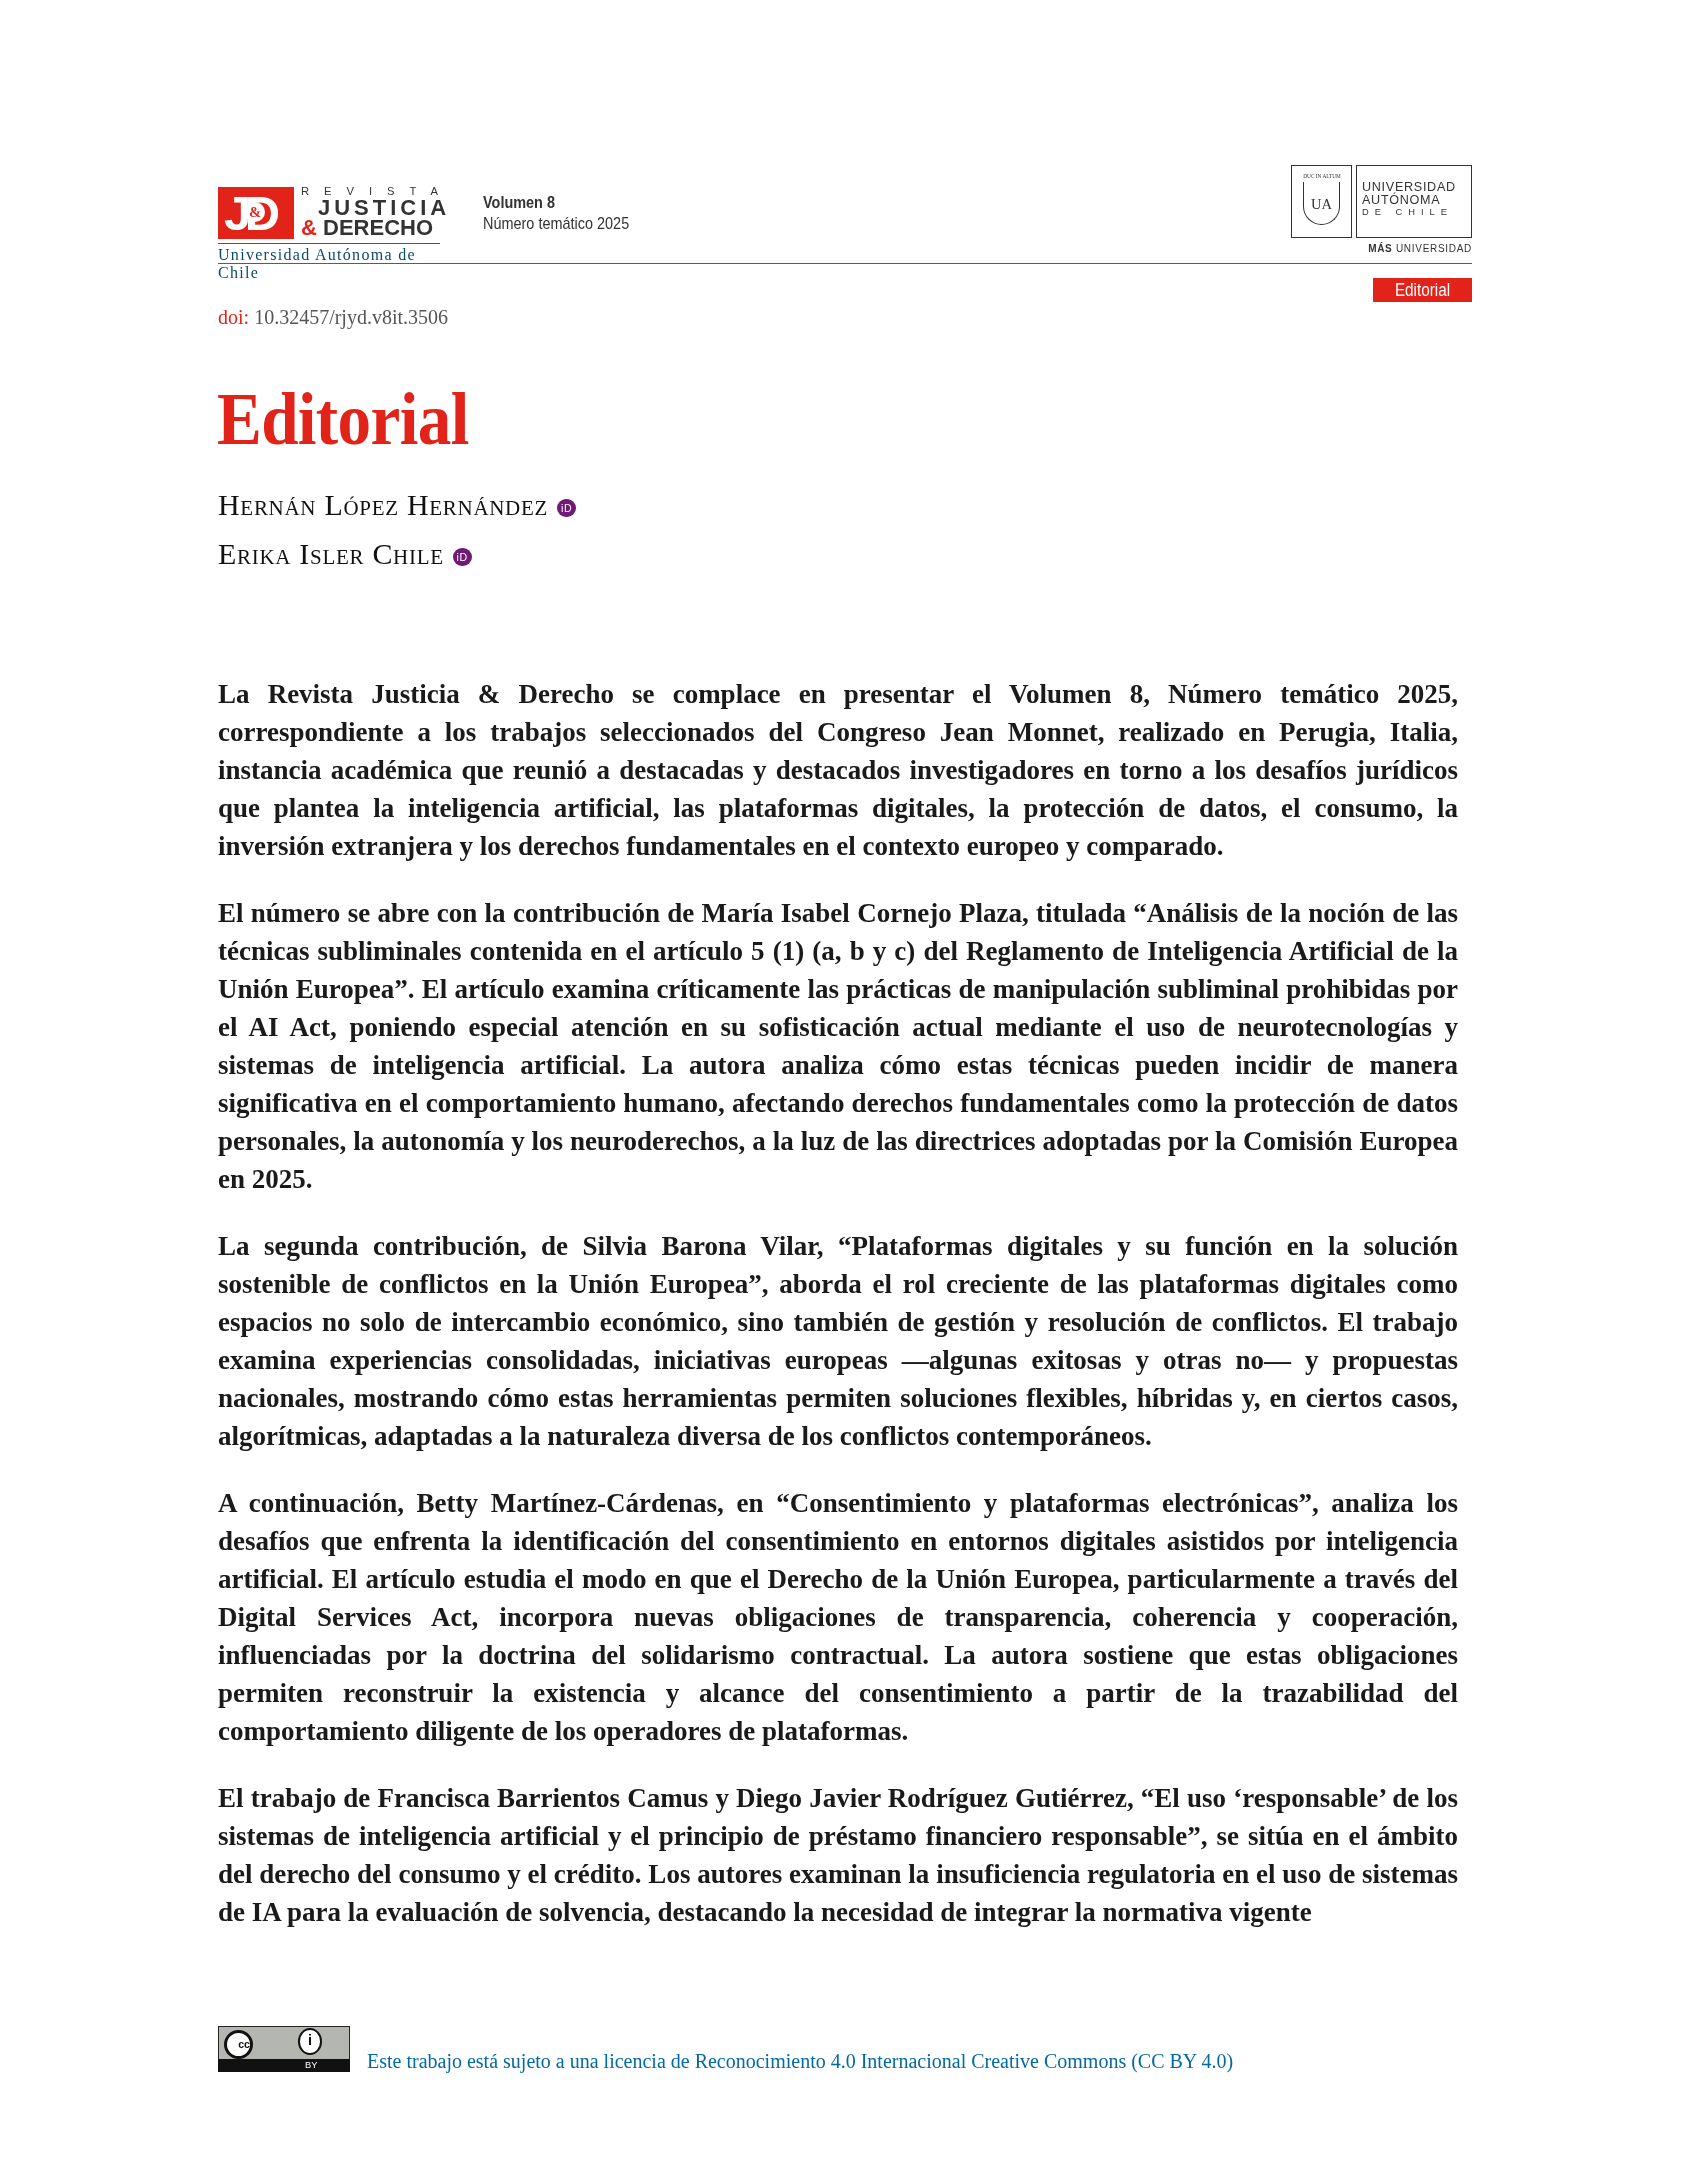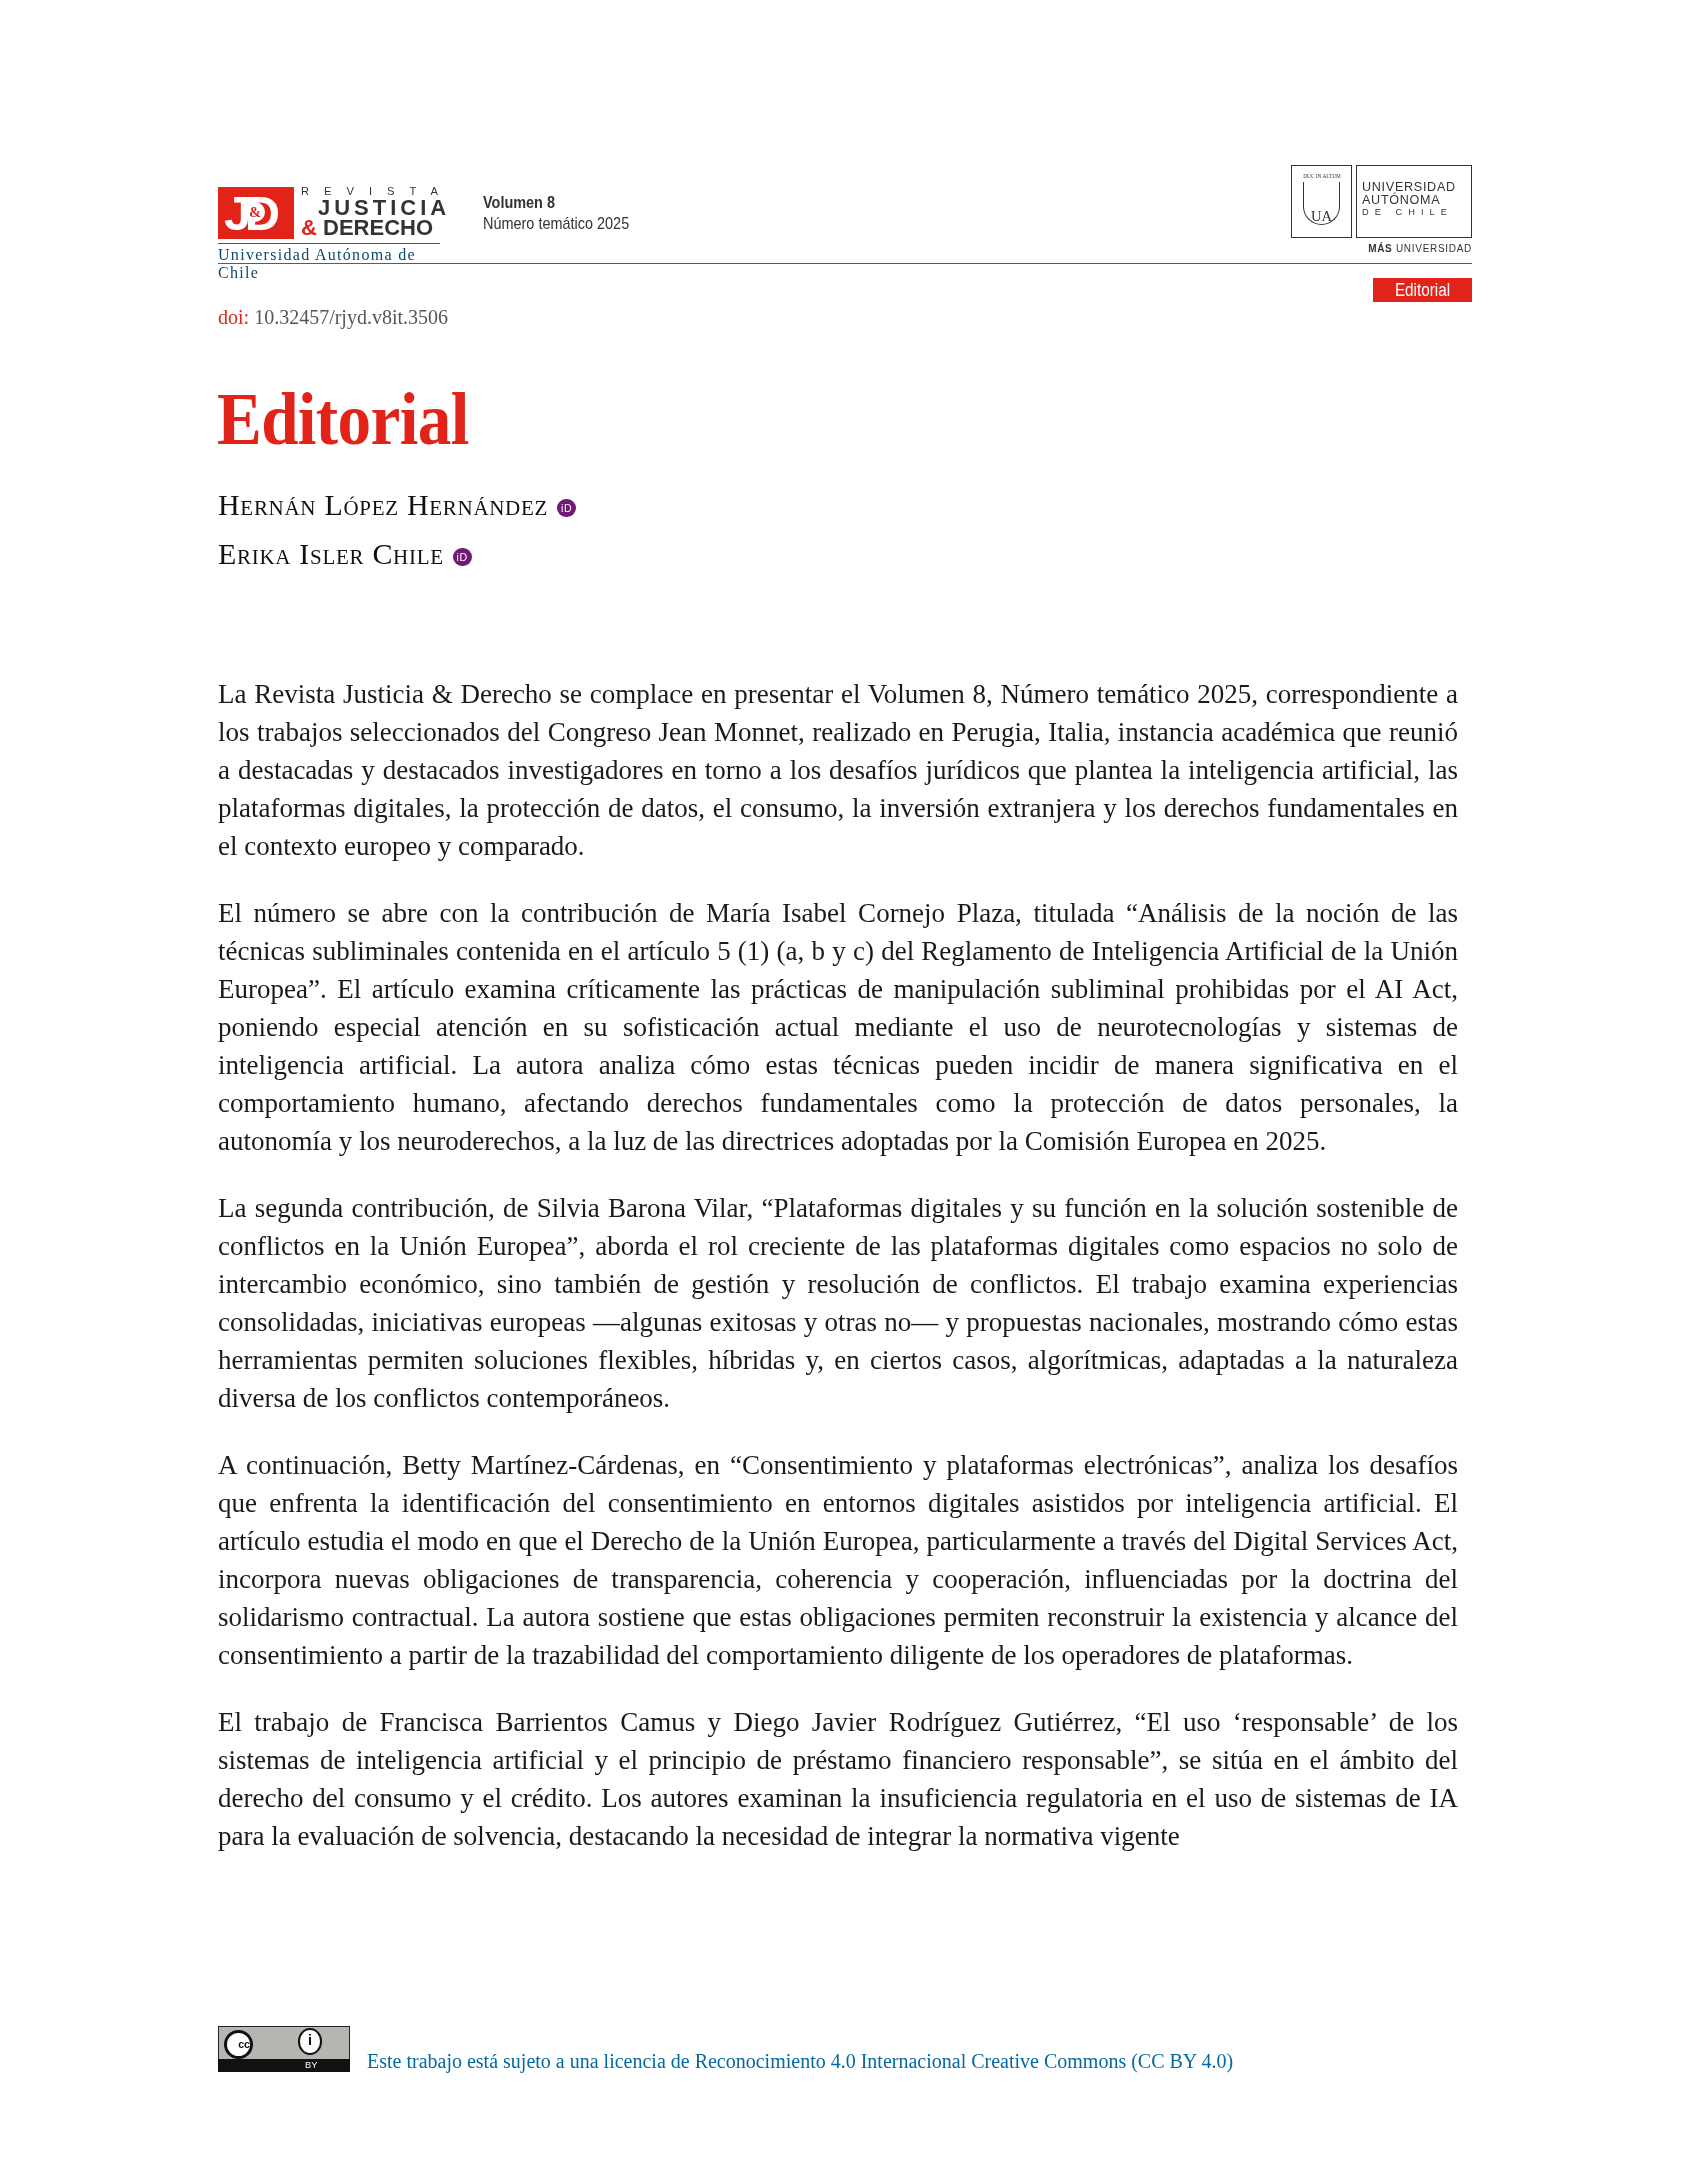--- a/index.html
+++ b/index.html
@@ -19,21 +19,21 @@
 
   .vol { left:483px; top:193px; font-family:"Liberation Sans", sans-serif; font-weight:bold; font-size:17px; color:#333; transform:scaleX(0.85); transform-origin:left; }
   .num { left:483px; top:214px; font-family:"Liberation Sans", sans-serif; font-size:17px; color:#333; transform:scaleX(0.85); transform-origin:left; }
 
   .header-rule { left:218px; top:263px; width:1254px; height:1.3px; background:#e2231a; }
 
   
   .ua-box1 { left:1291px; top:165px; width:61px; height:73px; border:1.3px solid #333; box-sizing:border-box; }
   .ua-shield { left:1303px; top:182px; width:37px; height:43px; border:1.3px solid #333; border-top:none; border-radius:0 0 18.5px 18.5px; box-sizing:border-box; }
   .ua-duc { left:1297px; top:173px; width:50px; font-size:5.3px; text-align:center; color:#333; }
-  .ua-letters { left:1303px; top:208px; width:37px; text-align:center; font-size:14.6px; color:#333; }
+  .ua-letters { left:1303px; top:196px; width:37px; text-align:center; font-size:14.6px; color:#333; }
   .ua-box2 { left:1356px; top:165px; width:116px; height:73px; border:1.3px solid #333; box-sizing:border-box; }
   .ua-l1 { left:1362px; top:180px; width:106px; font-family:"Liberation Sans", sans-serif; font-size:12.6px; color:#333; letter-spacing:0.7px; }
   .ua-l2 { left:1362px; top:193px; width:106px; font-family:"Liberation Sans", sans-serif; font-size:12.6px; color:#333; letter-spacing:0.7px; }
   .ua-l3 { left:1362px; top:207px; width:106px; font-family:"Liberation Sans", sans-serif; font-size:9.3px; color:#333; letter-spacing:6px; }
   .ua-mas { left:1363px; top:243px; width:109px; text-align:right; font-family:"Liberation Sans", sans-serif; font-size:10px; color:#333; letter-spacing:0.7px; }
   .ua-mas b { font-weight:bold; }
 
   .badge { left:1373px; top:278px; width:99px; height:24px; background:#e2231a; color:#fff; font-family:"Liberation Sans", sans-serif; font-size:18px; text-align:center; line-height:24px; }
   .badge span { display:inline-block; transform:scaleX(0.85); }
 
@@ -41,21 +41,21 @@
   .doi .lbl { color:#e2231a; font-weight:normal; }
 
   .title { left:217px; top:378px; font-size:73px; font-weight:bold; color:#e2231a; transform:scaleX(0.92); transform-origin:left; letter-spacing:-0.7px; }
 
   .author { font-size:30px; font-variant:small-caps; color:#111; letter-spacing:0.7px; }
   .author1 { left:218px; top:488px; }
   .author2 { left:218px; top:537px; }
   .orcid { display:inline-block; width:18.5px; height:18.5px; border-radius:50%; background:#701a75; color:#fff; font-family:"Liberation Sans", sans-serif; font-size:10.6px; line-height:18.5px; text-align:center; vertical-align:middle; margin-left:9.3px; font-variant:normal; }
 
   .body { left:218px; top:675px; width:1254px; font-size:27px; line-height:38px; text-align:justify; color:#1a1a1a; }
-  .body p { margin:0 14px 29px 0; }
+  .body p { margin:0 14px 29px 0;font-weight:bold; }
 
   .cc { left:218px; top:2026px; width:132px; height:46px; background:#b4b6b1; border:1.3px solid #222; box-sizing:border-box; }
   .cc-bottom { left:218px; top:2059px; width:132px; height:13.2px; background:#111; }
   .cc-circle { left:224px; top:2030px; width:29px; height:29px; border-radius:50%; background:#fff; border:3.3px solid #111; box-sizing:border-box; font-family:"Liberation Sans", sans-serif; font-weight:bold; font-size:10.6px; text-align:right; line-height:22.5px; color:#111; }
   .by-circle { left:298px; top:2028px; width:24px; height:26.5px; border-radius:50%; background:#fff; border:2.6px solid #111; box-sizing:border-box; font-family:"Liberation Sans", sans-serif; font-weight:bold; font-size:14.6px; text-align:center; line-height:21px; color:#111; }
   .by-text { left:298px; top:2060px; width:26.5px; text-align:center; font-family:"Liberation Sans", sans-serif; font-size:9.3px; color:#fff; }
   .license { left:367px; top:2050px; font-size:20px; color:#0369a1; }
 </style>
 </head>
 <body>

